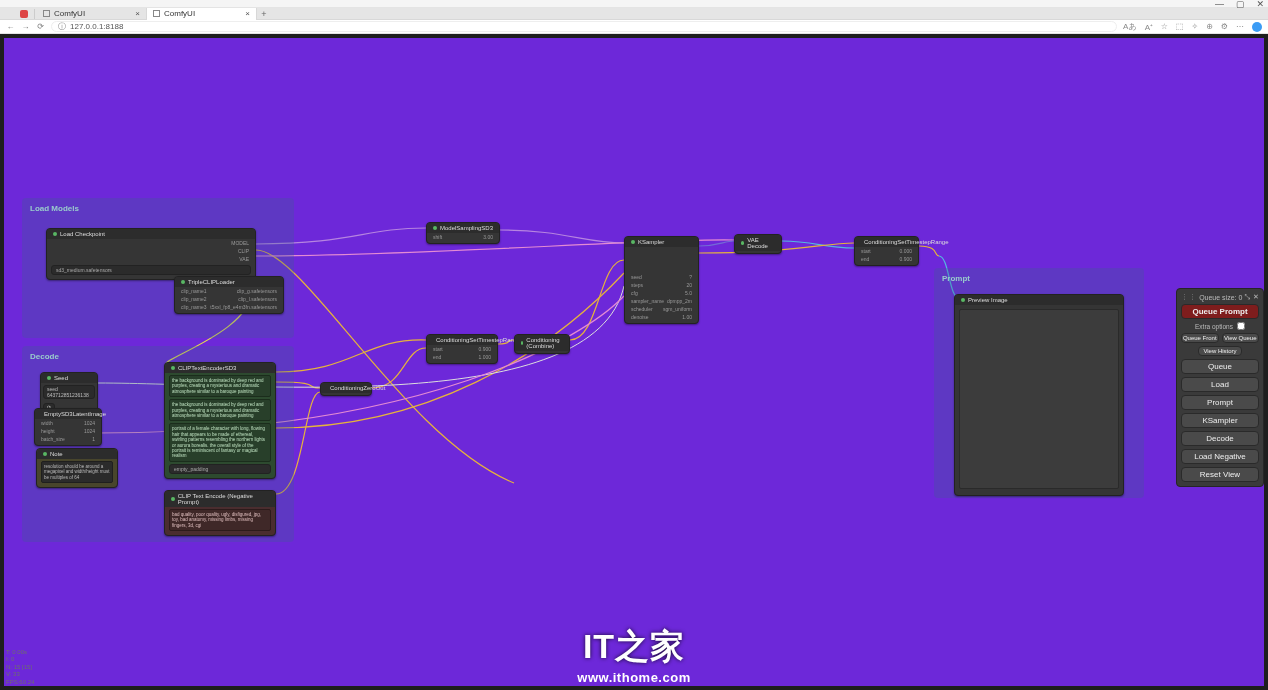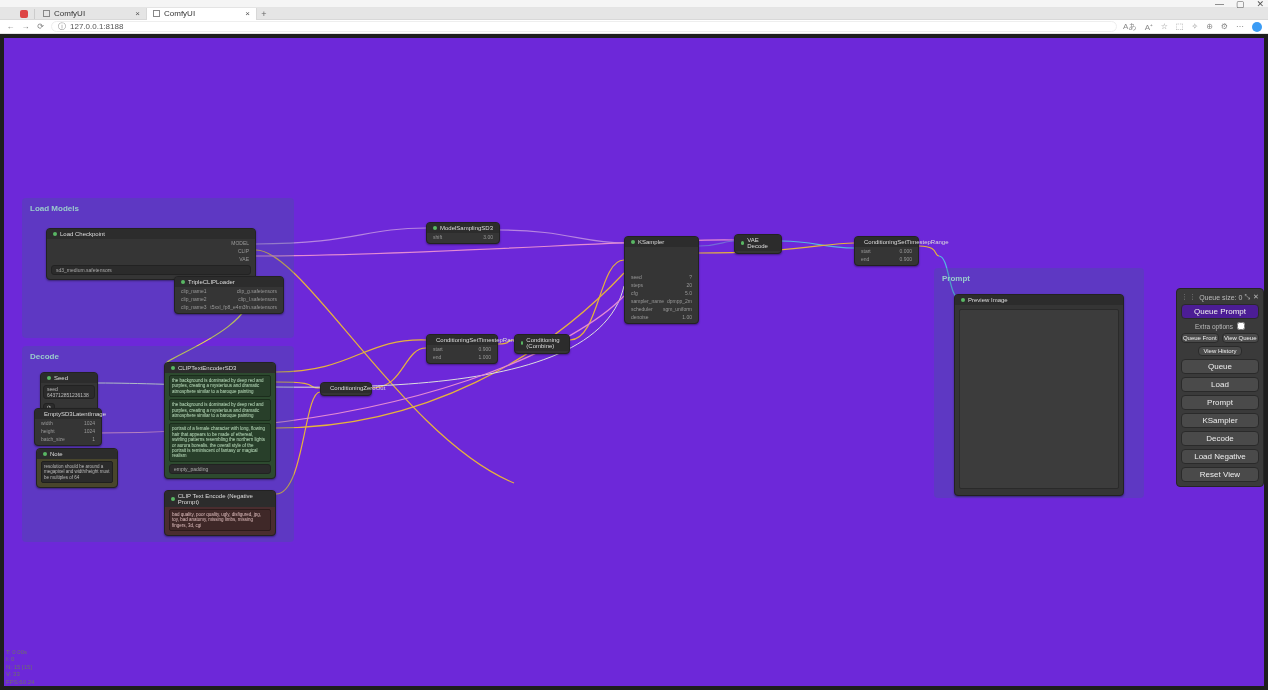--- a/index.html
+++ b/index.html
@@ -108,21 +108,21 @@
     background: #3a3a3a; border: 1px solid #262626; border-radius: 4px;
     padding: 4px; color: #ddd; font-size: 8px;
     display: flex; flex-direction: column; gap: 3px;
   }
   .panel .panel-hdr { display:flex; justify-content:space-between; align-items:center; font-size:7px; color:#bbb; }
   .panel .panel-hdr .drag { letter-spacing:1px; color:#888; }
   .panel button {
     background:#4a4a4a; border:1px solid #2a2a2a; color:#eee;
     border-radius:4px; padding:2px 0; font-size:8px; cursor:pointer;
   }
-  .panel button.primary { background:#4c1d95; font-weight:400; }
+  .panel button.primary { background:#7f1d1d; font-weight:700; }
   .panel .subrow { display:flex; gap:3px; }
   .panel .subrow button { flex:1; font-size:6px; padding:1px 0; }
   .panel .extra { display:flex; justify-content:center; align-items:center; gap:4px; font-size:6.5px; color:#bbb; }
   .panel .extra input { width:8px; height:8px; }
   .panel .mini { display:flex; justify-content:center; }
   .panel .mini button { font-size:6px; padding:1px 4px; width:auto; }
 
   
   .stats {
     position:absolute; left:6px; bottom:4px; font-size:6px; color:#6e6e6e; line-height:1.25;
@@ -443,13 +443,17 @@
   </div>
 
   <div class="stats">
     <div>T: 0.00s</div>
     <div>I: 0</div>
     <div>N: 15 [15]</div>
     <div>V: 33</div>
     <div>FPS:60.24</div>
   </div>
 
+  <div class="watermark">
+    <div class="logo">IT之家</div>
+    <div class="sub">www.ithome.com</div>
+  </div>
 </div>
 
 </body></html>

